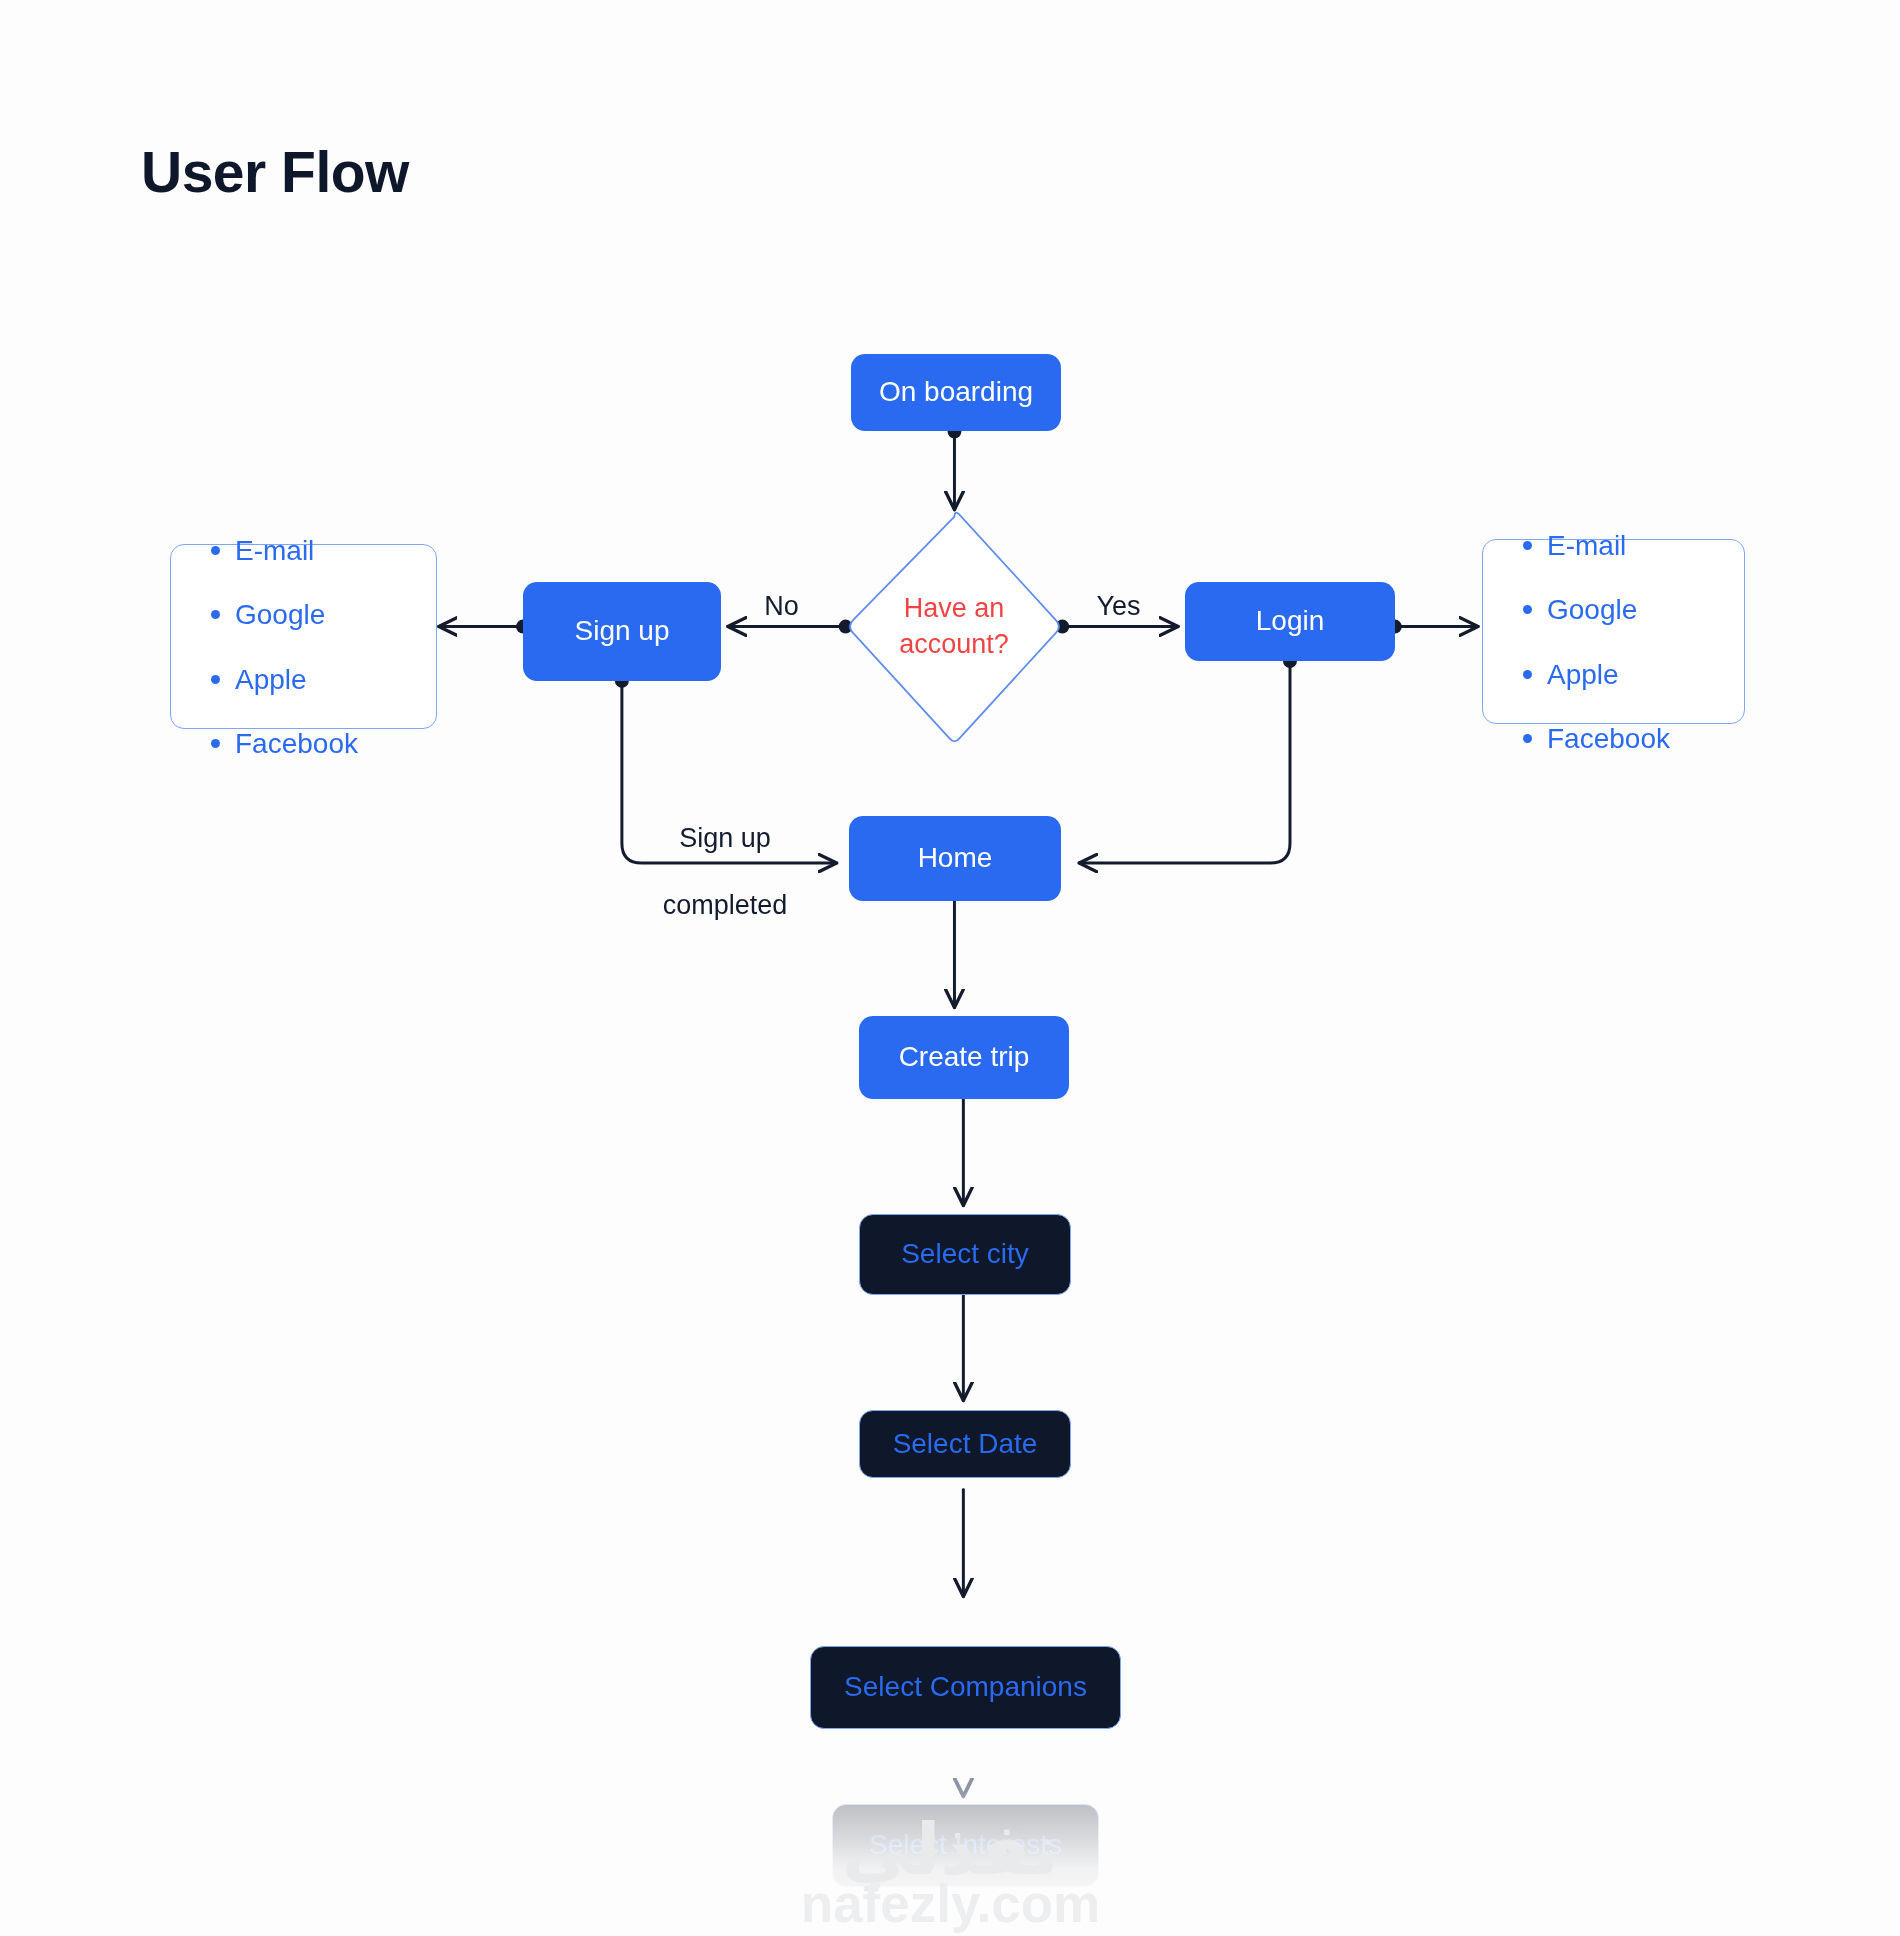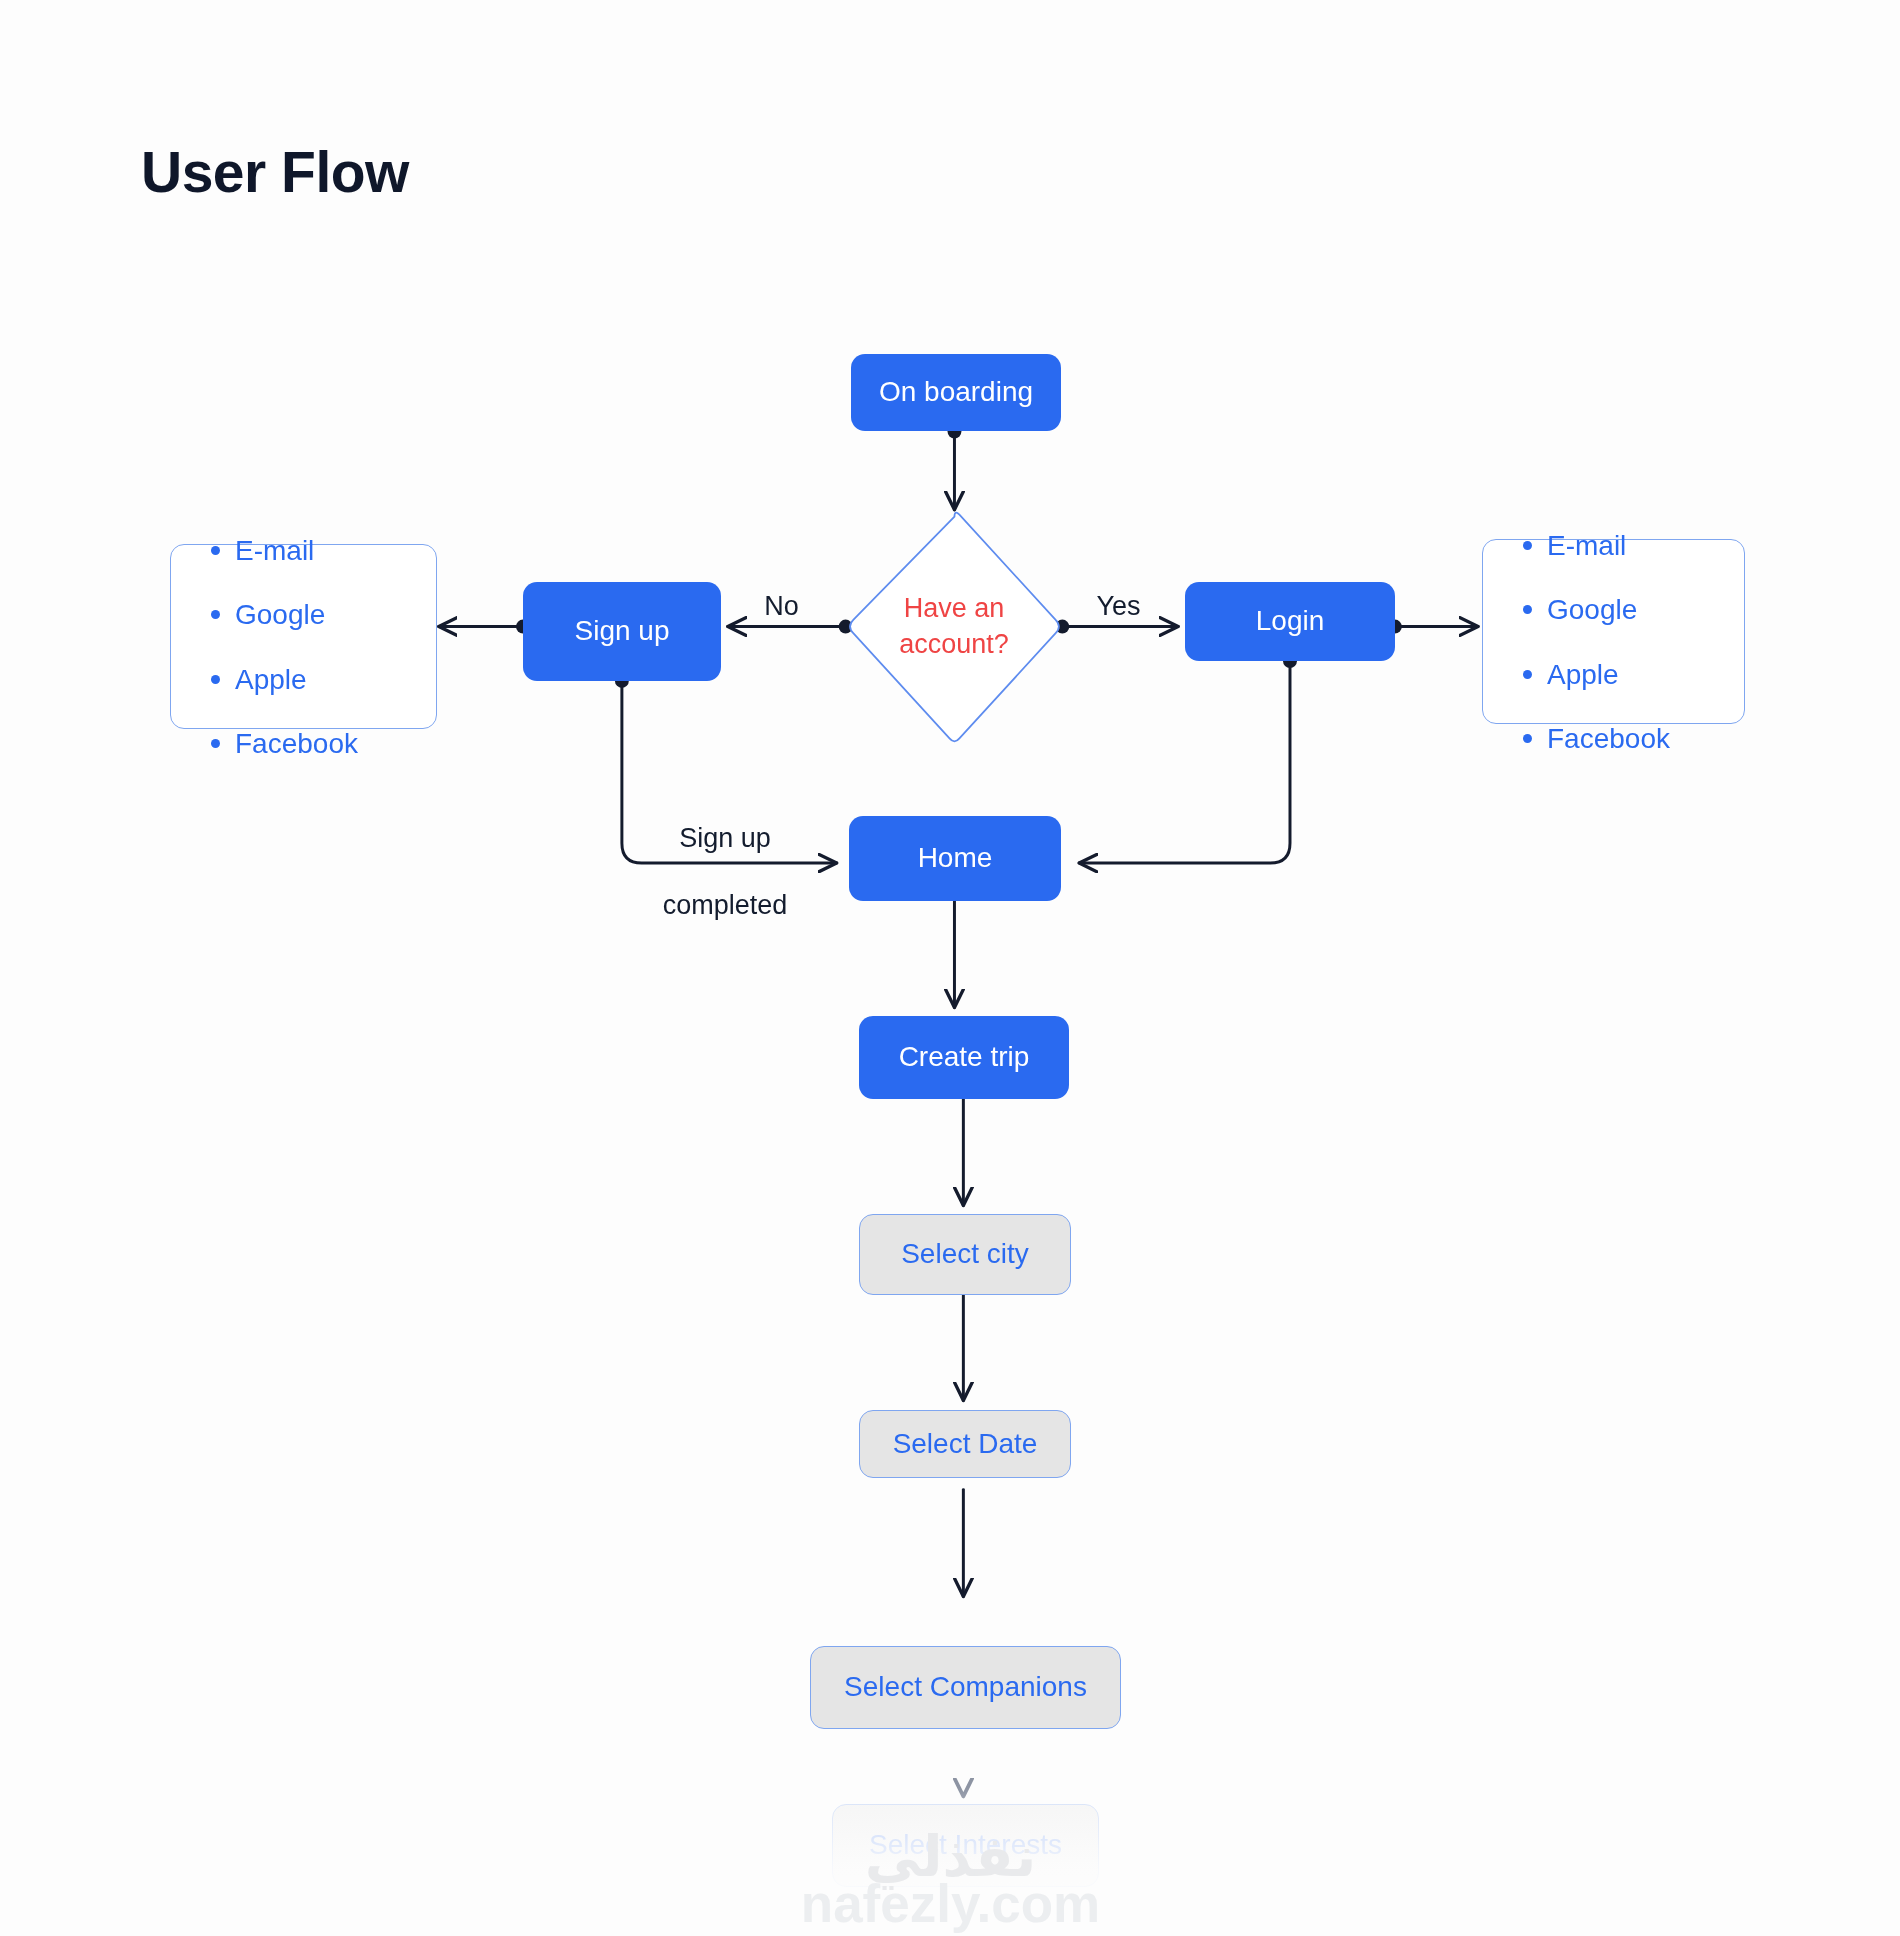--- a/index.html
+++ b/index.html
@@ -46,21 +46,21 @@
   }
 
   .node.filled {
     background: #2a6af0;
     color: #ffffff;
     border-radius: 14px;
     font-size: 28px;
   }
 
   .node.outlined {
-    background: #e5e5e5;
+    background: #0f172a;
     color: #2a6af0;
     border: 1.6px solid #7fa6f0;
     border-radius: 14px;
     font-size: 28px;
   }
   .diamond-label {
     position: absolute;
     inset: 0;
     display: flex;
     align-items: center;
@@ -126,21 +126,21 @@
   .watermark {
     position: absolute;
     left: 0;
     right: 0;
     bottom: 6px;
     text-align: center;
     pointer-events: none;
     user-select: none;
   }
   .wm-ar {
-    font-size: 56px;
+    font-size: 71px;
     font-weight: bold;
     color: #e9eaec;
     line-height: 0.95;
     direction: rtl;
   }
   .wm-url {
     font-size: 53px;
     font-weight: bold;
     color: #eceef0;
     line-height: 1.0;

